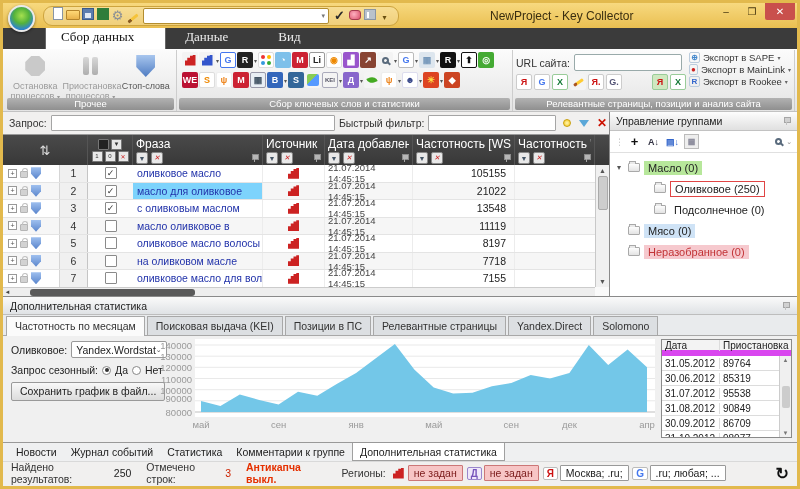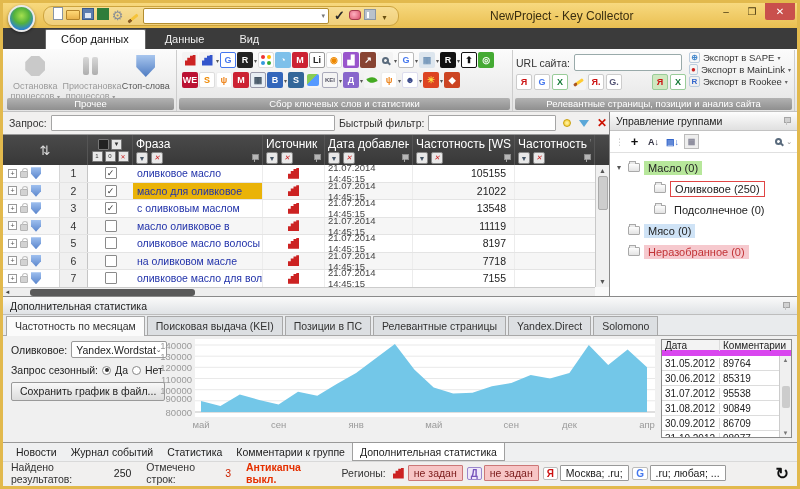--- a/index.html
+++ b/index.html
@@ -27,21 +27,21 @@
   .q-stats{width:12px;height:11px;background:#b9c2cc;border:1px solid #8a96a4;position:relative;}
   .q-stats::after{content:'';position:absolute;left:2px;bottom:1px;width:2px;height:6px;background:#fff;box-shadow:3px 2px 0 -1px #fff,6px -1px 0 -1px #fff;}
   .q-menu{color:#6a5010;font-size:8px;}
   .qa-combo{width:186px;height:16px;background:#fff;border:1px solid #b38d2f;border-radius:2px;display:flex;align-items:center;justify-content:flex-end;padding:0 3px;color:#777;font-size:9px;}
   .title-text{position:absolute;left:487px;top:6px;font-size:12px;color:#3a2e10;white-space:nowrap;}
   .winbtns{position:absolute;right:2px;top:0;display:flex;}
   .wbtn{width:26px;height:17px;display:flex;align-items:center;justify-content:center;font-size:10px;color:#4a3a12;}
   .wbtn.close{background:#c9504c;color:#fff;border-radius:0 0 2px 2px;width:30px;}
   
   .ribbon-tabs{height:21px;background:#3b3b3b;display:flex;align-items:flex-end;padding-left:42px;gap:4px;flex:none;}
-  .rtab{padding:3px 16px 4px 15px;color:#eee;font-size:11px;cursor:default;}
+  .rtab{padding:3px 31px 4px 15px;color:#eee;font-size:13px;cursor:default;font-family:Liberation Serif, serif;}
   .rtab.active{background:#fff;color:#111;border-radius:2px 2px 0 0;border:1px solid #666;border-bottom:none;}
   
   .ribbon{height:63px;background:linear-gradient(#fcfcfc,#e4e4e4);border-bottom:1px solid #c2c2c2;display:flex;padding:1px 2px 0 2px;flex:none;}
   .rgroup{position:relative;border-right:1px solid #cdcdcd;padding:1px 3px 15px 3px;}
   .rgroup-label{position:absolute;bottom:1px;left:2px;right:2px;height:12px;line-height:12px;text-align:center;
       font-size:9.5px;color:#fff;background:linear-gradient(#b2b2b2,#8f8f8f);border-radius:2px;white-space:nowrap;overflow:hidden;}
   .g-other{width:172px;display:flex;}
   .bigbtn{width:56px;text-align:center;font-size:9px;color:#555;line-height:10px;padding-top:2px;}
   .bigbtn .bicon{height:26px;display:flex;align-items:center;justify-content:center;margin-bottom:2px;}
   .bigbtn.disabled{color:#9a9a9a;}
@@ -111,21 +111,21 @@
   .trow.alt{background:#f6f6f6;}
   .cell{height:100%;display:flex;align-items:center;}
   .ciconpad{width:56px;gap:3px;padding-left:5px;}
   i.expand{width:9px;height:9px;border:1px solid #999;background:#fff;color:#555;font-size:7px;line-height:7px;text-align:center;font-style:normal;}
   i.lock{width:8px;height:7px;background:#d2d2d2;border:1px solid #b5b5b5;border-radius:1px;position:relative;margin-top:3px;}
   i.lock::before{content:'';position:absolute;left:1px;top:-4px;width:4px;height:3px;border:1px solid #c0c0c0;border-bottom:none;border-radius:3px 3px 0 0;}
   .cnum{width:29px;background:#f0f0f0;border-left:1px solid #d5d5d5;border-right:1px solid #c5c5c5;justify-content:center;color:#333;font-size:10.5px;}
   .ccb{width:45px;justify-content:center;}
   .cb{width:12px;height:12px;background:#fff;border:1px solid #8a8a8a;border-radius:1px;font-size:9px;line-height:11px;text-align:center;color:#333;}
   .cphrase{width:130px;color:#2233aa;padding-left:4px;font-size:10.5px;border-right:1px solid #ececec;white-space:nowrap;overflow:hidden;}
-  .cphrase.sel{background:#eab308;}
+  .cphrase.sel{background:#7dd3fc;}
   .csrc{width:62px;justify-content:center;border-right:1px solid #ececec;}
   .cdate{width:88px;color:#454545;font-size:9.5px;padding-left:3px;border-right:1px solid #ececec;}
   .cws{width:102px;justify-content:flex-end;padding-right:8px;font-size:10.5px;color:#222;border-right:1px solid #ececec;}
   .cws2{width:80px;}
   .vscroll{position:absolute;top:30px;right:0;bottom:9px;width:14px;background:#f0f0f0;border-left:1px solid #c8c8c8;display:flex;flex-direction:column;align-items:center;}
   .vs-arrow{width:12px;height:11px;font-size:7px;color:#555;display:flex;align-items:center;justify-content:center;}
   .vs-thumb{width:10px;height:34px;background:#cdcdcd;border:1px solid #aaa;border-radius:2px;}
   .vs-sp{flex:1;}
   .hscroll{position:absolute;left:0;right:14px;bottom:0;height:9px;background:#eee;border-top:1px solid #ccc;display:flex;align-items:center;}
   .hs-arrow{width:9px;font-size:6px;color:#444;text-align:center;}
@@ -771,21 +771,21 @@
             <span style="left: 238.696px;">май</span>
             <span style="left: 316.261px;">сен</span>
             <span style="left: 374.435px;">дек</span>
             <span style="left: 452px;">апр</span>
           </div>
       </div>
 
       <div class="freq-table">
         <div class="ft-row head">
           <span class="ft-c1">Дата</span>
-          <span class="ft-c2">Комментарии</span>
+          <span class="ft-c2">Приостановка</span>
         </div>
         <div id="freq-rows">
             <div class="ft-row">
               <span class="ft-c1">31.05.2012</span>
               <span class="ft-c2">89764</span>
             </div>
             <div class="ft-row">
               <span class="ft-c1">30.06.2012</span>
               <span class="ft-c2">85319</span>
             </div>

